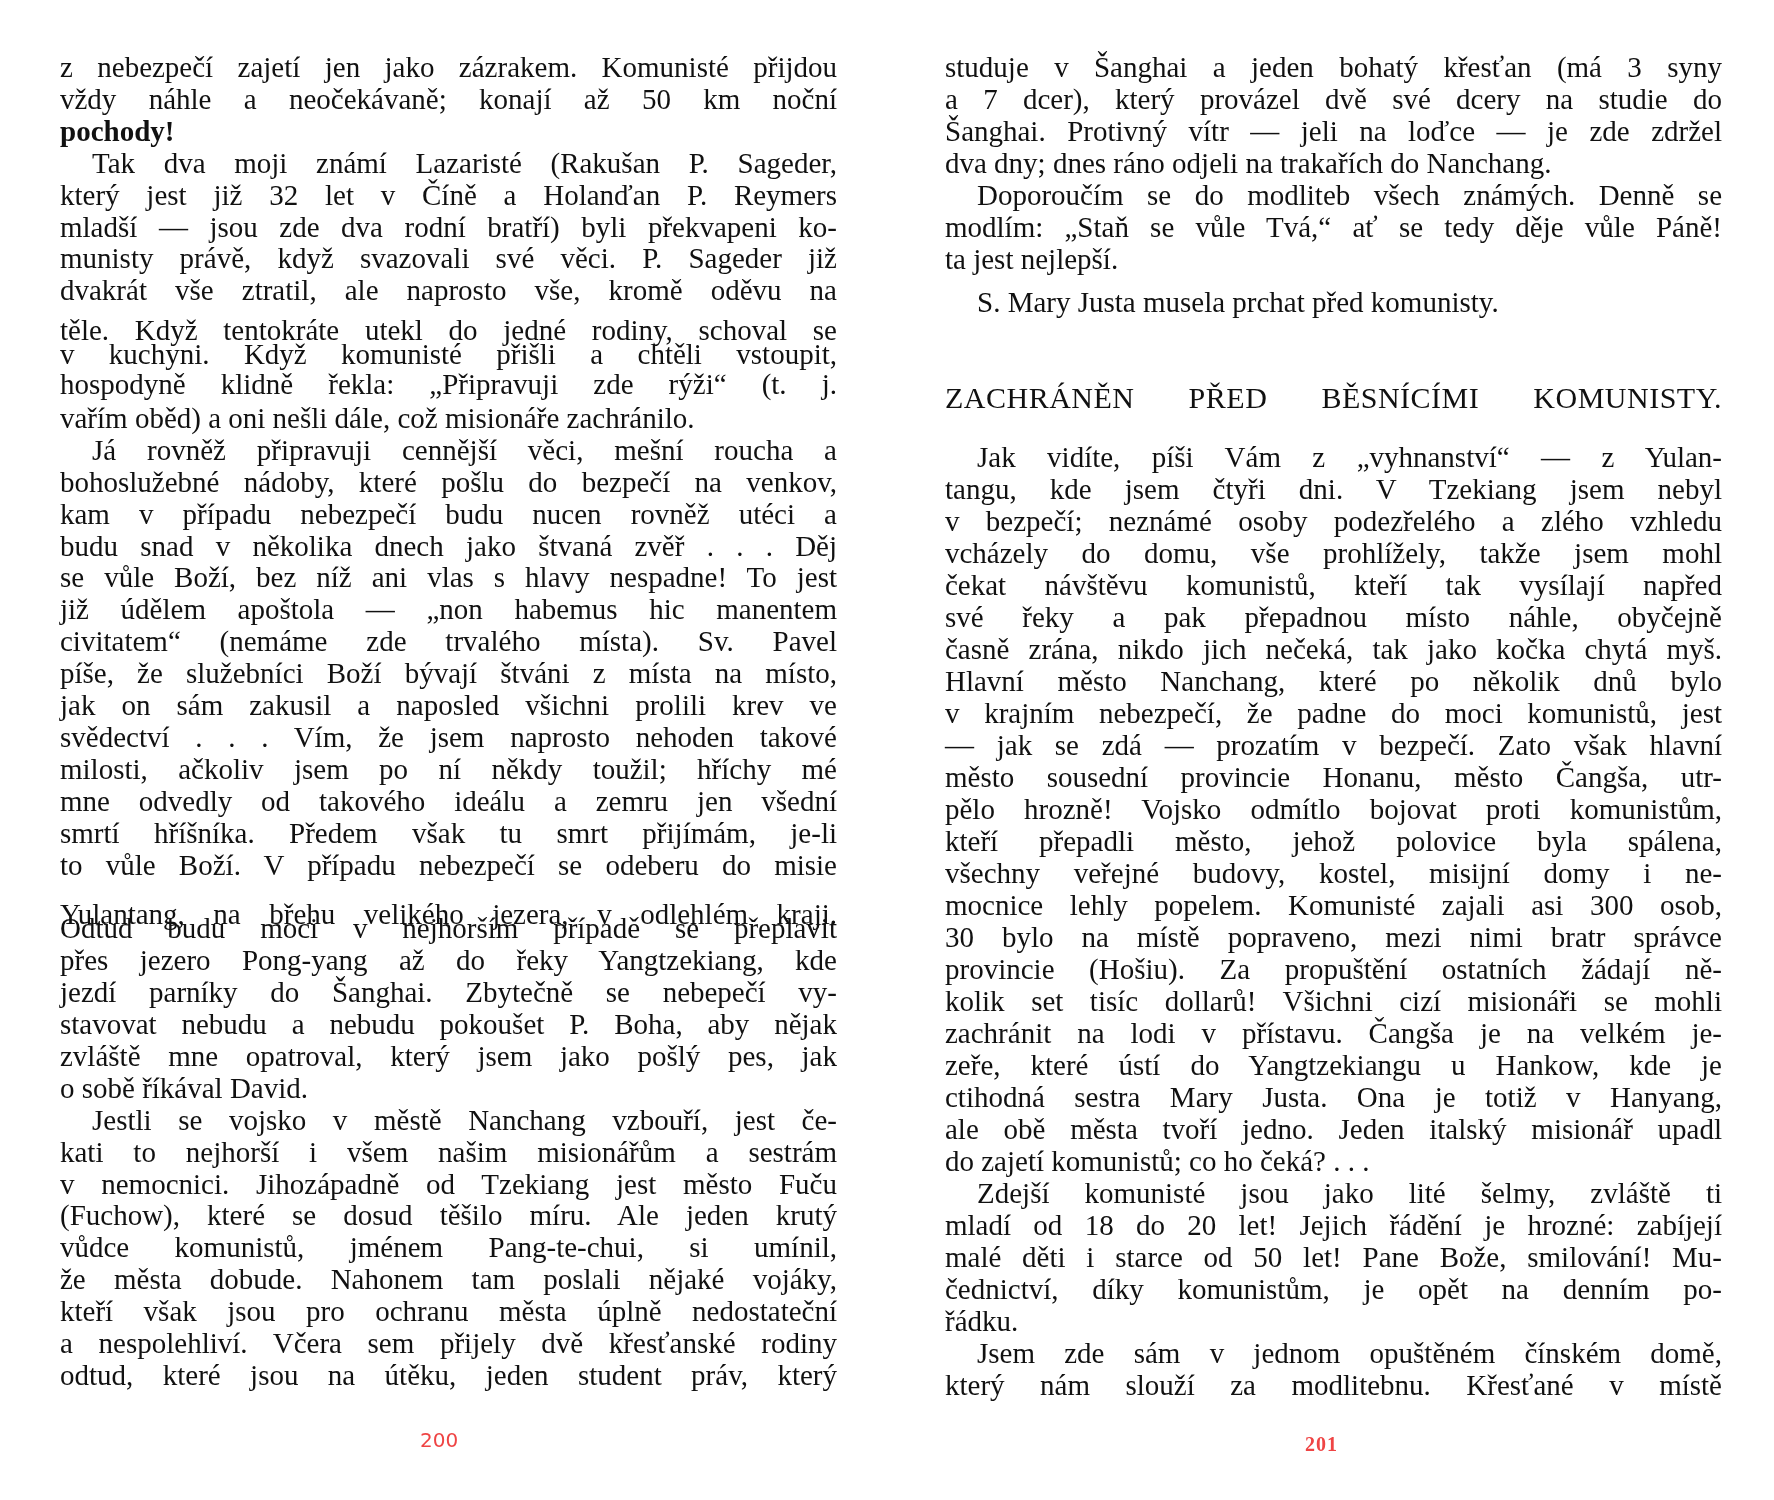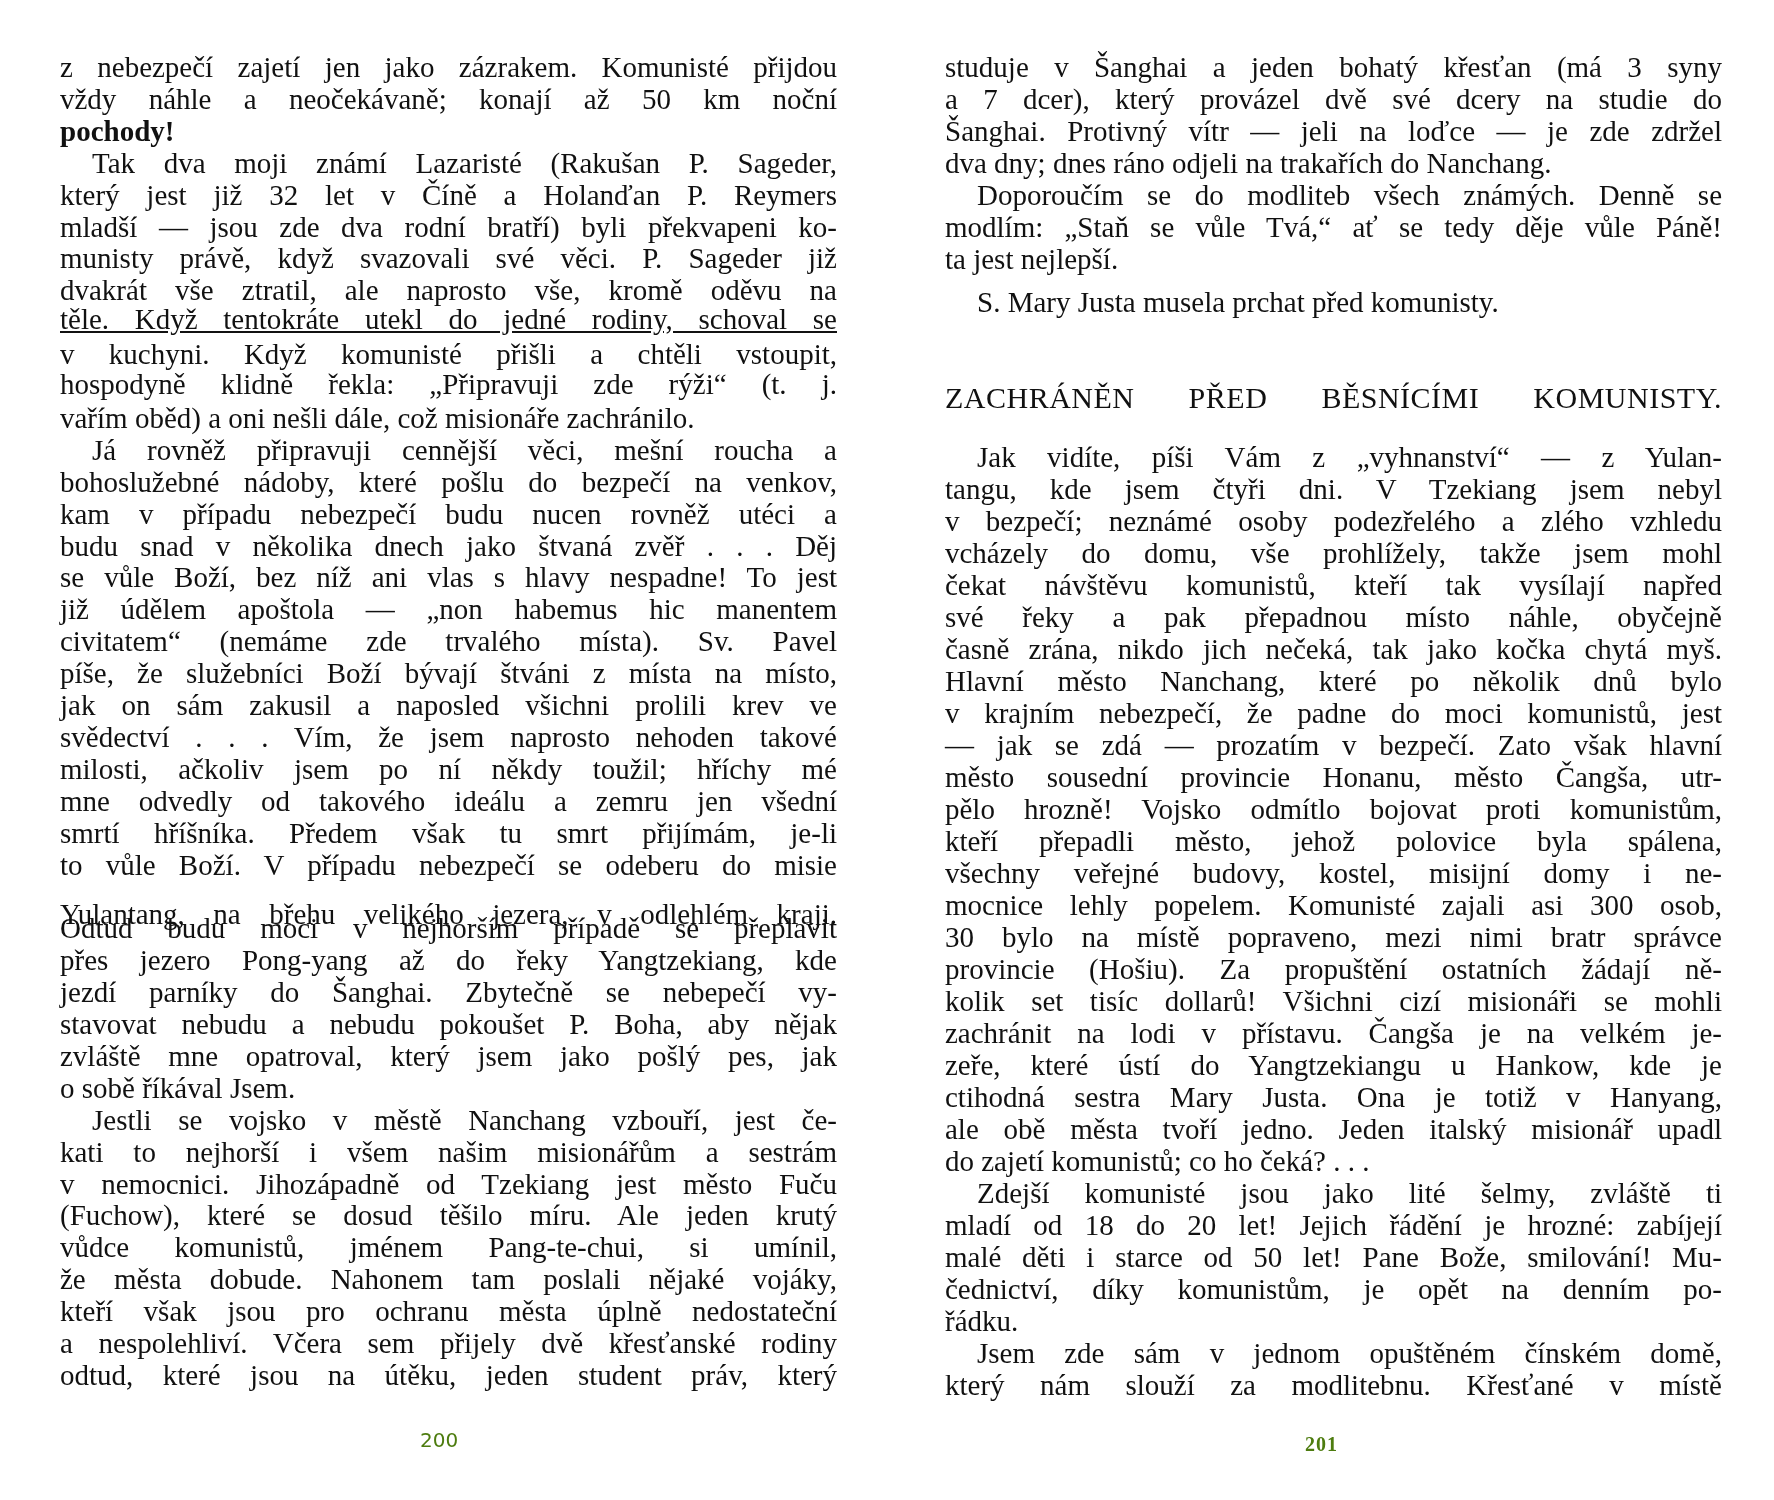--- a/index.html
+++ b/index.html
@@ -22,39 +22,39 @@
   .heading {
     position: absolute; left: 0; width: 100%;
     font-family: "Liberation Serif", "DejaVu Serif", serif;
     font-size: 30px; line-height: 36px; letter-spacing: 0.5px;
     color: #111111; white-space: nowrap;
     text-align: justify; text-align-last: justify;
   }
   .pagenum {
     position: absolute;
     font-family: "DejaVu Sans", "Liberation Sans", sans-serif;
-    font-size: 20px; color: #4d7c0f;
+    font-size: 20px; color: #ef4444;
   }
   .page-left .pagenum { left: 420px; top: 1428px; }
   .page-right .pagenum { left: 418px; top: 1433px; font-family: "Liberation Serif", serif; font-weight: bold; letter-spacing: 1px; }
 </style>
 </head>
 <body>
 
 <div class="page page-left">
   <div class="col" id="left-col">
       <div class="line" style="top: 51px;">z nebezpečí zajetí jen jako zázrakem. Komunisté přijdou</div>
       <div class="line" style="top: 82.9px;">vždy náhle a neočekávaně; konají až 50 km noční</div>
       <div class="line last" style="top: 114.8px; font-weight: bold;">pochody!</div>
       <div class="line indent" style="top: 146.7px;">Tak dva moji známí Lazaristé (Rakušan P. Sageder,</div>
       <div class="line" style="top: 178.6px;">který jest již 32 let v Číně a Holanďan P. Reymers</div>
       <div class="line" style="top: 210.5px;">mladší — jsou zde dva rodní bratří) byli překvapeni ko-</div>
       <div class="line" style="top: 242.4px;">munisty právě, když svazovali své věci. P. Sageder již</div>
       <div class="line" style="top: 274.3px;">dvakrát vše ztratil, ale naprosto vše, kromě oděvu na</div>
-      <div class="line" style="top: 303px; text-decoration: underline;">těle. Když tentokráte utekl do jedné rodiny, schoval se</div>
+      <div class="line" style="top: 314px;">těle. Když tentokráte utekl do jedné rodiny, schoval se</div>
       <div class="line" style="top: 338.1px;">v kuchyni. Když komunisté přišli a chtěli vstoupit,</div>
       <div class="line" style="top: 368px;">hospodyně klidně řekla: „Připravuji zde rýži“ (t. j.</div>
       <div class="line last" style="top: 401.9px;">vařím oběd) a oni nešli dále, což misionáře zachránilo.</div>
       <div class="line indent" style="top: 433.8px;">Já rovněž připravuji cennější věci, mešní roucha a</div>
       <div class="line" style="top: 465.7px;">bohoslužebné nádoby, které pošlu do bezpečí na venkov,</div>
       <div class="line" style="top: 497.6px;">kam v případu nebezpečí budu nucen rovněž utéci a</div>
       <div class="line" style="top: 529.5px;">budu snad v několika dnech jako štvaná zvěř . . . Děj</div>
       <div class="line" style="top: 561.4px;">se vůle Boží, bez níž ani vlas s hlavy nespadne! To jest</div>
       <div class="line" style="top: 593.3px;">již údělem apoštola — „non habemus hic manentem</div>
       <div class="line" style="top: 625.2px;">civitatem“ (nemáme zde trvalého místa). Sv. Pavel</div>
@@ -64,21 +64,21 @@
       <div class="line" style="top: 752.8px;">milosti, ačkoliv jsem po ní někdy toužil; hříchy mé</div>
       <div class="line" style="top: 784.7px;">mne odvedly od takového ideálu a zemru jen všední</div>
       <div class="line" style="top: 816.6px;">smrtí hříšníka. Předem však tu smrt přijímám, je-li</div>
       <div class="line" style="top: 848.5px;">to vůle Boží. V případu nebezpečí se odeberu do misie</div>
       <div class="line" style="top: 898px;">Yulantang, na břehu velikého jezera, v odlehlém kraji.</div>
       <div class="line" style="top: 912.3px;">Odtud budu moci v nejhorším případě se přeplavit</div>
       <div class="line" style="top: 944.2px;">přes jezero Pong-yang až do řeky Yangtzekiang, kde</div>
       <div class="line" style="top: 976.1px;">jezdí parníky do Šanghai. Zbytečně se nebepečí vy-</div>
       <div class="line" style="top: 1008px;">stavovat nebudu a nebudu pokoušet P. Boha, aby nějak</div>
       <div class="line" style="top: 1039.9px;">zvláště mne opatroval, který jsem jako pošlý pes, jak</div>
-      <div class="line last" style="top: 1071.8px;">o sobě říkával Jsem.</div>
+      <div class="line last" style="top: 1071.8px;">o sobě říkával David.</div>
       <div class="line indent" style="top: 1103.7px;">Jestli se vojsko v městě Nanchang vzbouří, jest če-</div>
       <div class="line" style="top: 1135.6px;">kati to nejhorší i všem našim misionářům a sestrám</div>
       <div class="line" style="top: 1167.5px;">v nemocnici. Jihozápadně od Tzekiang jest město Fuču</div>
       <div class="line" style="top: 1199.4px;">(Fuchow), které se dosud těšilo míru. Ale jeden krutý</div>
       <div class="line" style="top: 1231.3px;">vůdce komunistů, jménem Pang-te-chui, si umínil,</div>
       <div class="line" style="top: 1263.2px;">že města dobude. Nahonem tam poslali nějaké vojáky,</div>
       <div class="line" style="top: 1295.1px;">kteří však jsou pro ochranu města úplně nedostateční</div>
       <div class="line" style="top: 1327px;">a nespolehliví. Včera sem přijely dvě křesťanské rodiny</div>
       <div class="line" style="top: 1358.9px;">odtud, které jsou na útěku, jeden student práv, který</div>
     </div>

